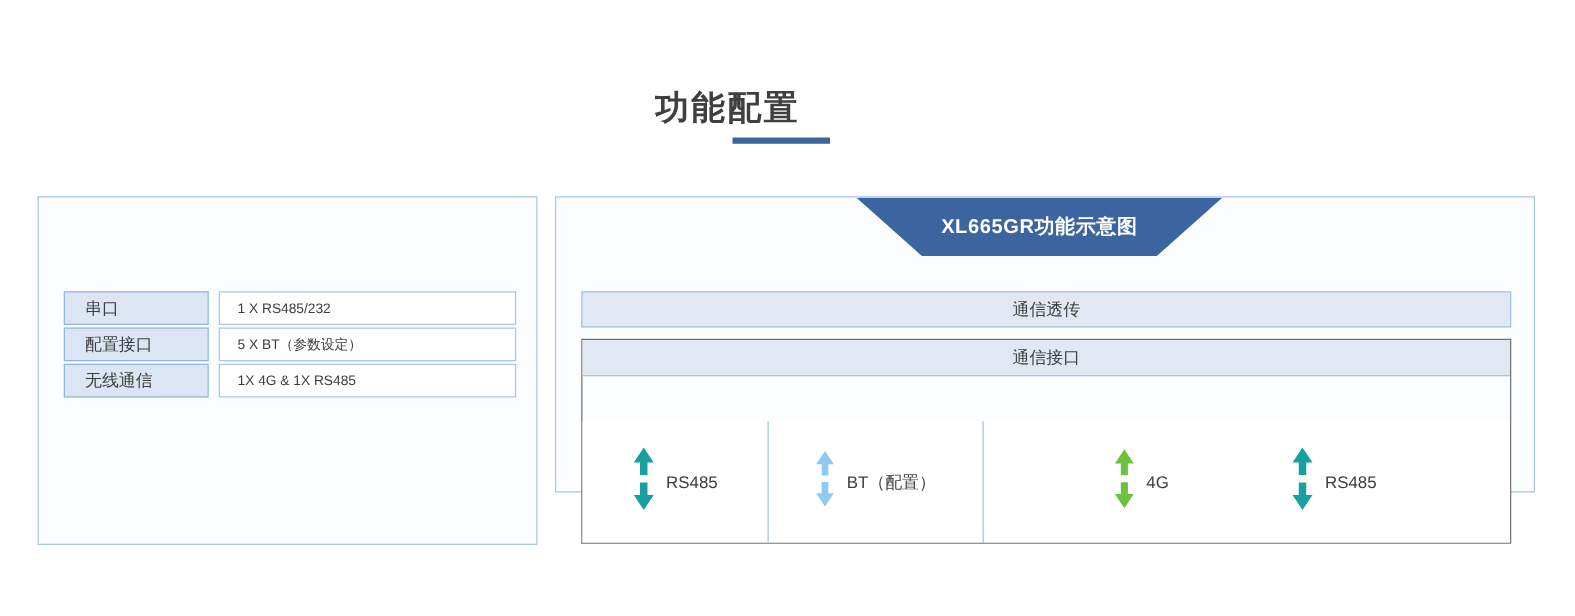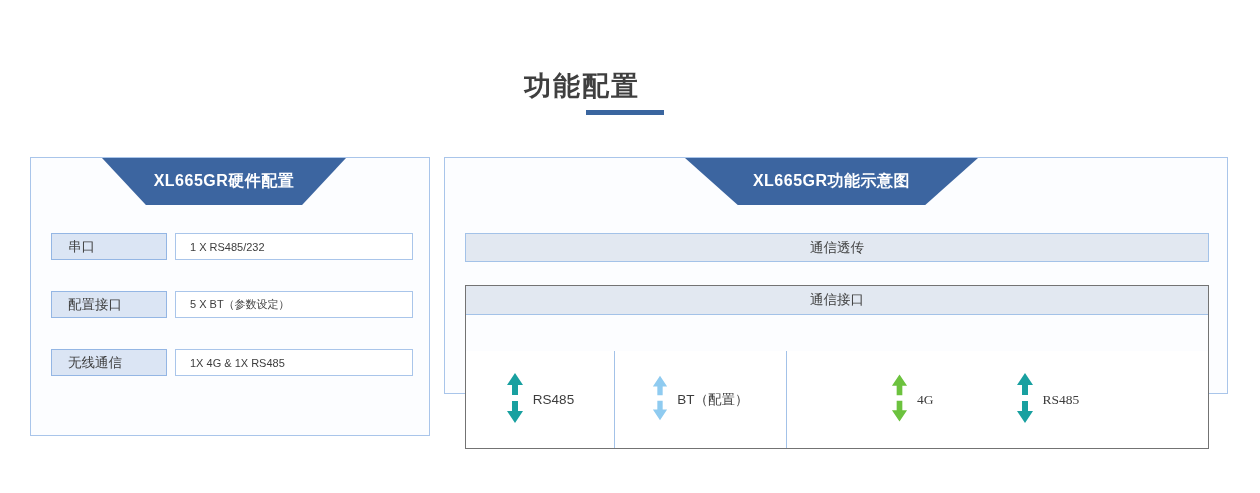--- a/index.html
+++ b/index.html
@@ -70,21 +70,21 @@
   
   .spec-rows {
     position: absolute;
     left: 20px;
     top: 75px;
     width: 362px;
   }
   .spec-row {
     display: flex;
     align-items: stretch;
-    margin-bottom: 31px;
+    margin-bottom: 2px;
     height: 27px;
   }
   .spec-label {
     width: 116px;
     border: 1px solid #94b6e4;
     background: #dbe5f4;
     box-sizing: border-box;
     display: flex;
     align-items: center;
     padding-left: 16px;
@@ -115,21 +115,21 @@
     border: 1px solid #a3c2e8;
     background: #e2e8f1;
     box-sizing: border-box;
     height: 29px;
     display: flex;
     align-items: center;
     justify-content: center;
     font-size: 13.5px;
     color: #3d3d3d;
   }
-  #band-transparent { margin-bottom: 23px; }
+  #band-transparent { margin-bottom: 9px; }
   .iface-group { border: 1px solid #737373; box-sizing: border-box; }
   .iface-group > .band { border: none; border-bottom: 1px solid #a3c2e8; }
   .iface-cells {
     display: flex;
     background: #ffffff;
     height: 97px;
     margin-top: 36px;
   }
   .iface-cell {
     border-right: 1px solid #a3c2e8;
@@ -139,22 +139,21 @@
     justify-content: center;
     gap: 10px;
   }
   .iface-cell:last-child { border-right: none; }
   #cell-rs485 { width: 149px; }
   #cell-bt    { width: 172px; }
   #cell-wireless {
     flex: 1;
     justify-content: flex-start;
     padding-left: 104px;
-    gap: 0;
-    font-family: Liberation Serif, serif;
+    gap: 16px;
   }
   .signal {
     display: flex;
     align-items: center;
     gap: 9px;
   }
   #cell-wireless .signal + .signal { margin-left: 82px; }
   .signal-label {
     font-size: 13.5px;
     color: #3d3d3d;
@@ -163,21 +162,20 @@
   .arrow-icon { display: block; }
 </style>
 </head>
 <body>
 
 <div class="page-title">功能配置</div>
 <div class="title-underline"></div>
 
 <div class="panel" id="panel-left">
 
-  <div class="banner" id="banner-left">XL665GR硬件配置</div>
 
   <div class="spec-rows">
 
     <div class="spec-row">
       <div class="spec-label">串口</div>
       <div class="spec-value">1 X RS485/232</div>
     </div>
 
     <div class="spec-row">
       <div class="spec-label">配置接口</div>

